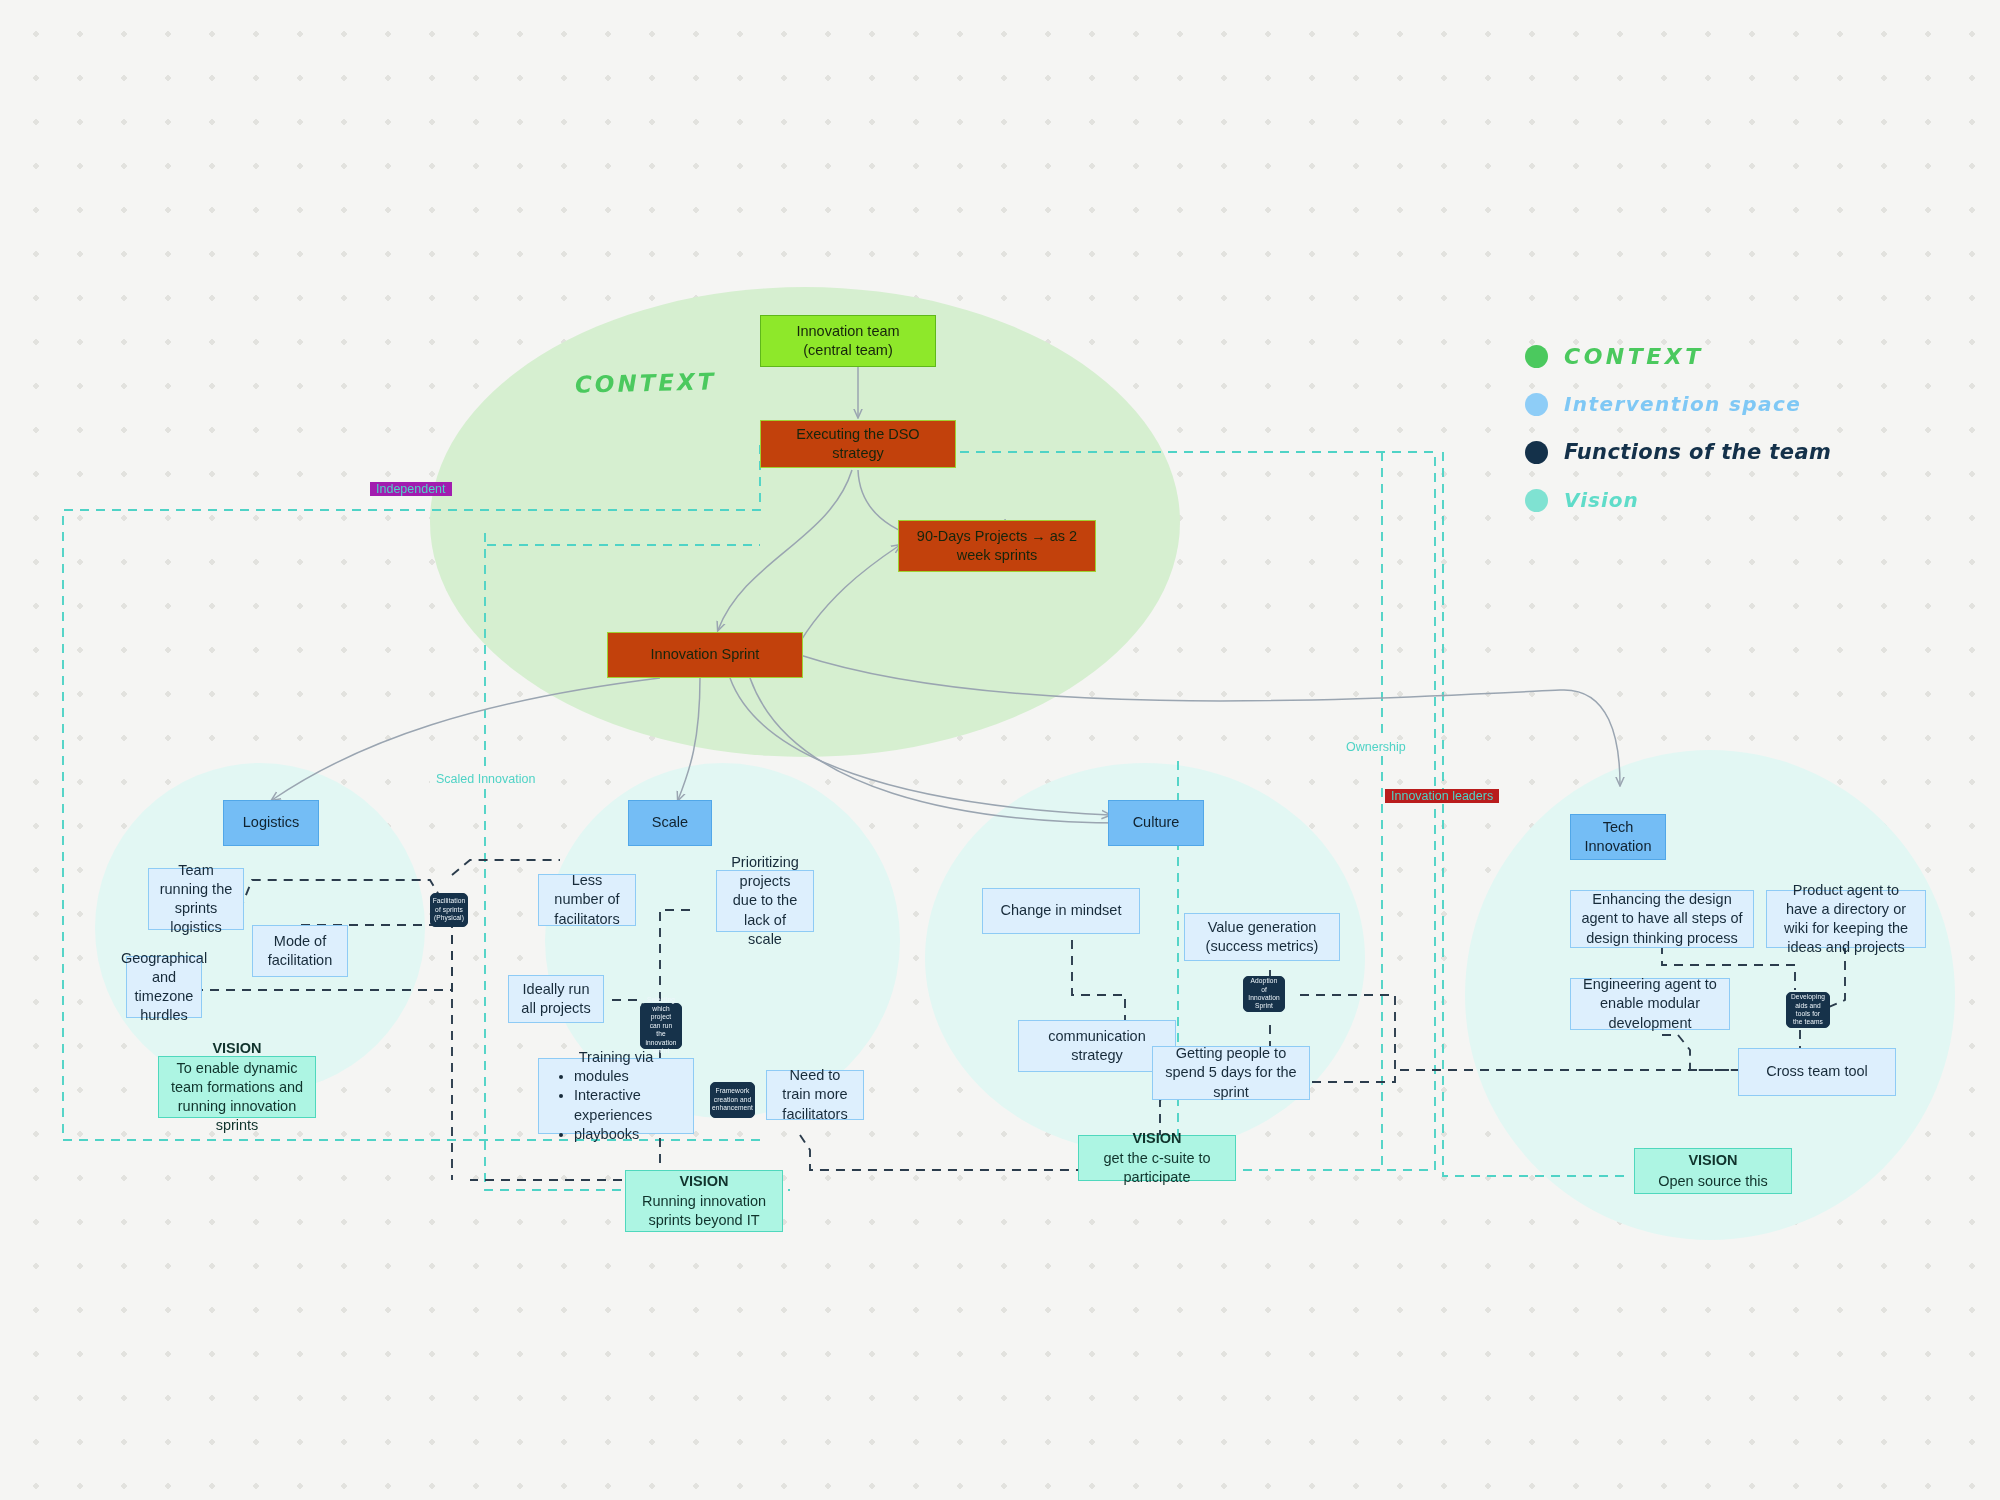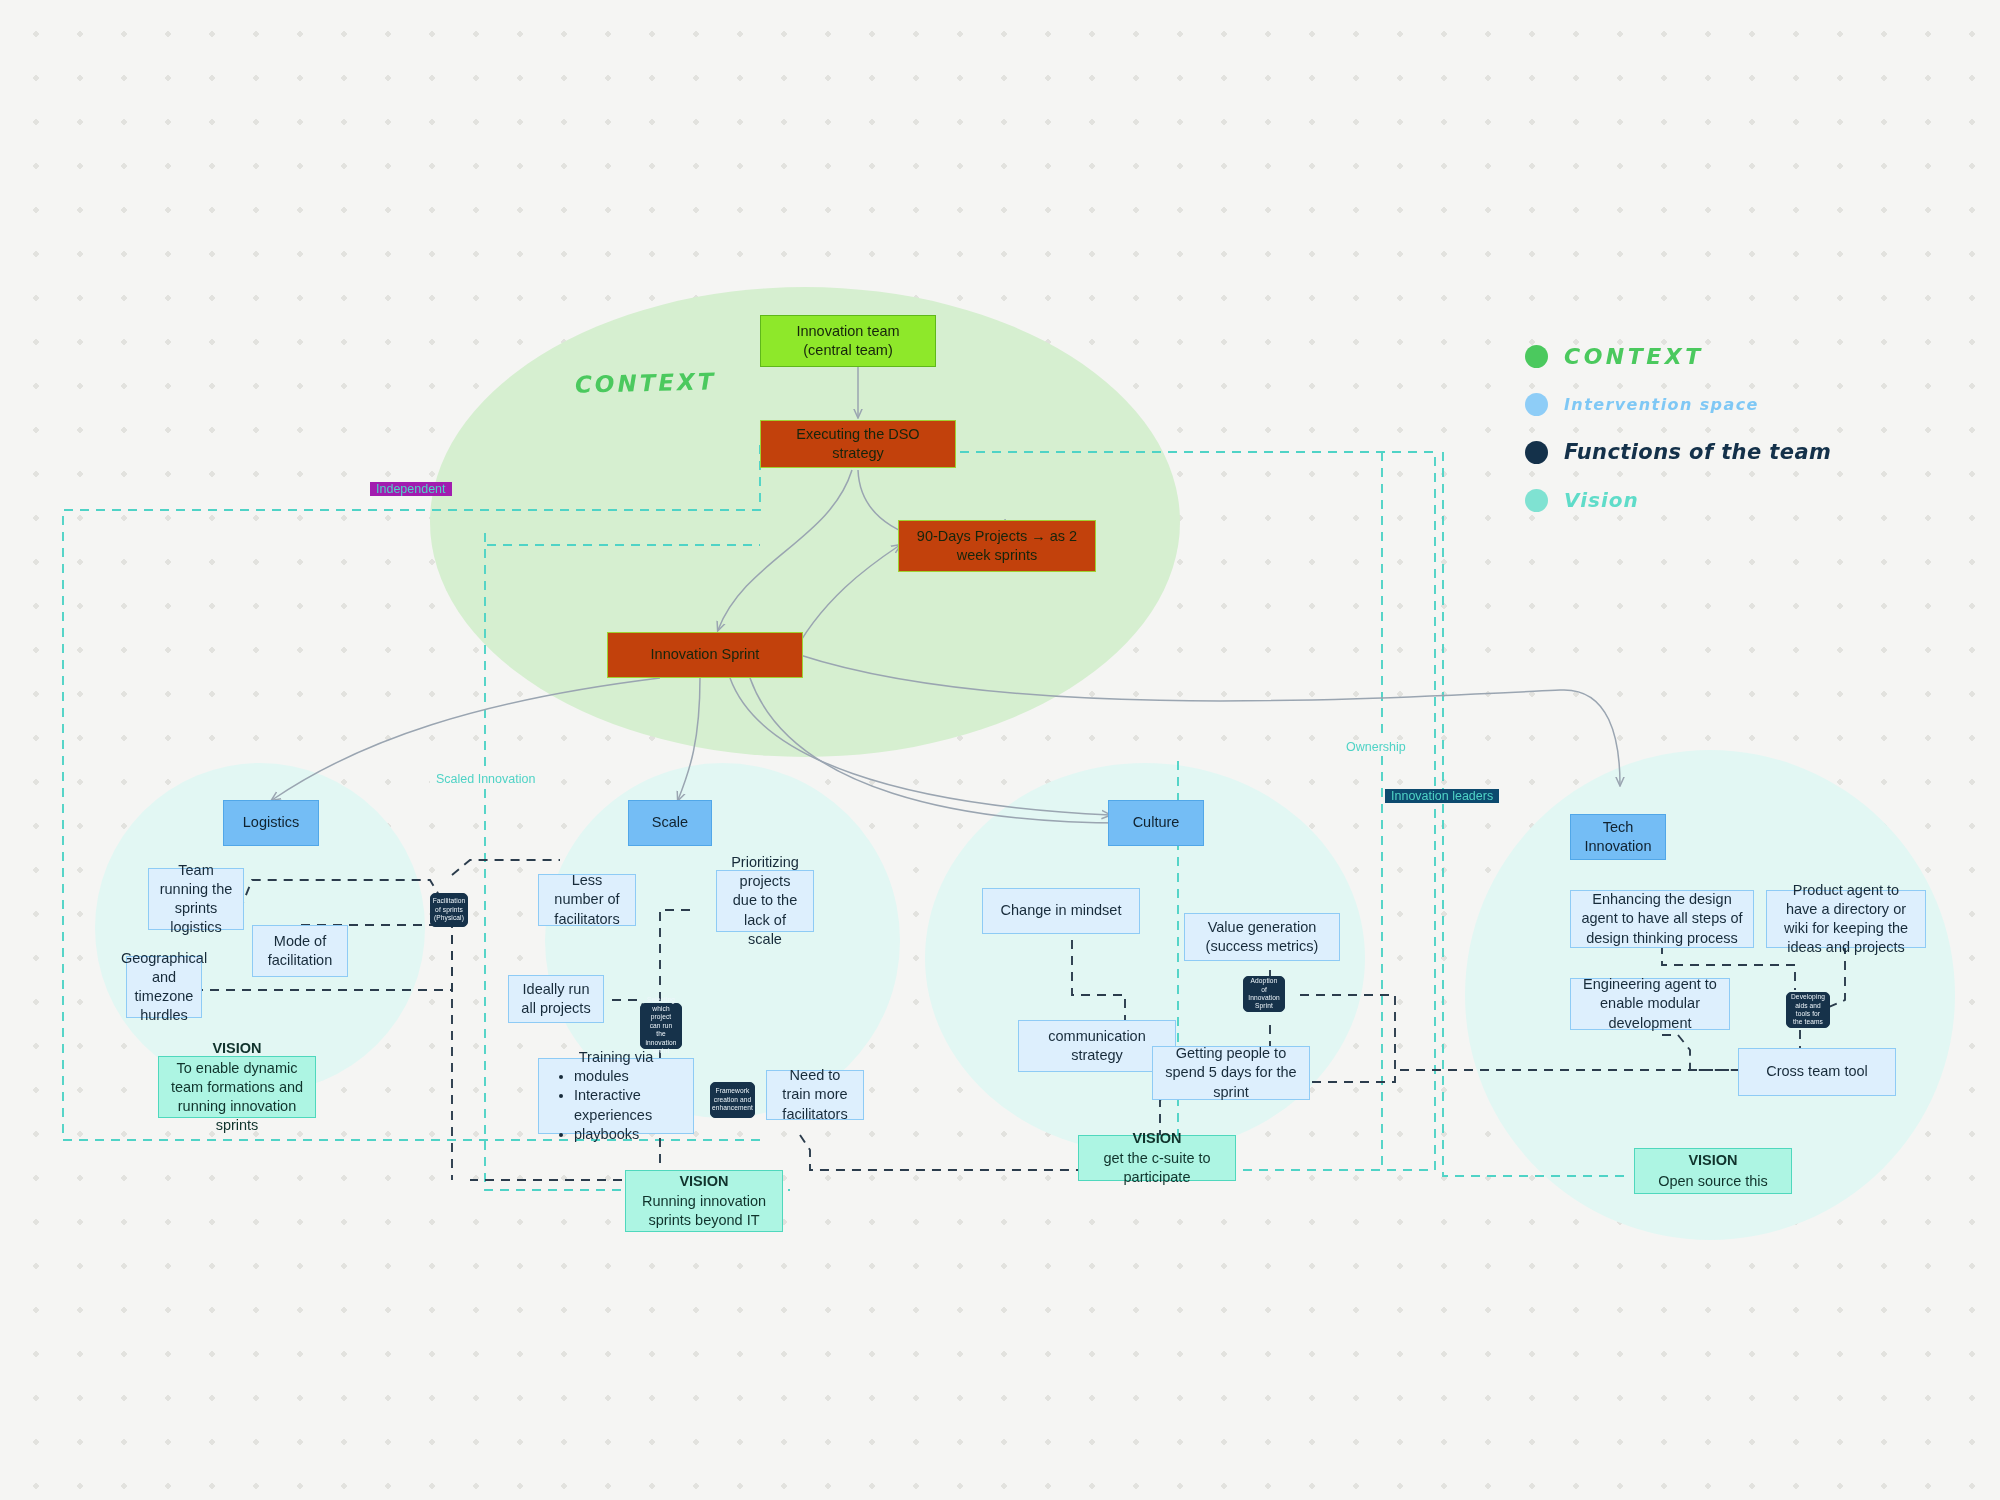--- a/index.html
+++ b/index.html
@@ -50,21 +50,21 @@
 
   
   .tlabel{position:absolute;font-size:12.5px;color:#4fd3c6;white-space:nowrap;}
 
   
   #legend{position:absolute;left:1525px;top:332px;}
   .leg-row{display:flex;align-items:center;height:48px;}
   .leg-dot{width:23px;height:23px;border-radius:50%;margin-right:16px;flex:0 0 auto;}
   .leg-txt{font-family:"DejaVu Sans", sans-serif;font-style:italic;font-weight:700;white-space:nowrap;}
   .leg-1 .leg-txt{color:#4bc95e;font-size:22px;letter-spacing:3.5px;}
-  .leg-2 .leg-txt{color:#7fc8f5;font-size:16px;letter-spacing:1.4px;}
+  .leg-2 .leg-txt{color:#7fc8f5;font-size:20px;letter-spacing:1.4px;}
   .leg-3 .leg-txt{color:#14314a;font-size:21px;letter-spacing:.4px;}
   .leg-4 .leg-txt{color:#5fdcc9;font-size:20px;letter-spacing:1px;}
 </style>
 </head>
 <body>
 
 <div id="canvas">
 
   <div class="blob blob-green" style="left:430px;top:287px;width:750px;height:470px;"></div>
   <div class="blob blob-teal" style="left:95px;top:763px;width:330px;height:330px;"></div>
@@ -134,21 +134,21 @@
       <path d="M1800 1030 L1800 1050 L1800 1060"></path>
       <path d="M1400 1070 L1738 1070"></path>
     </g>
   </svg>
 
   <div class="ctx-label" style="left:575px;top:370px;">CONTEXT</div>
 
   <div class="tlabel" style="left:370px;top:482px;background:#a21caf;padding:0 6px;">Independent</div>
   <div class="tlabel" style="left:430px;top:772px;background:#f5f5f3;padding:0 6px;">Scaled Innovation</div>
   <div class="tlabel" style="left:1340px;top:740px;background:#f5f5f3;padding:0 6px;">Ownership</div>
-  <div class="tlabel" style="left:1385px;top:789px;background:#0c4a6e;padding:0 6px;">Innovation leaders</div>
+  <div class="tlabel" style="left:1385px;top:789px;background:#b91c1c;padding:0 6px;">Innovation leaders</div>
 
   <div class="node n-green-dark" style="left:760px;top:315px;width:176px;height:52px;white-space:pre-line;">Innovation team
 (central team)</div>
   <div class="node n-green-light" style="left:760px;top:420px;width:196px;height:48px;">Executing the DSO strategy</div>
   <div class="node n-green-light" style="left:898px;top:520px;width:198px;height:52px;">90-Days Projects → as 2 week sprints</div>
   <div class="node n-green-light" style="left:607px;top:632px;width:196px;height:46px;">Innovation Sprint</div>
 
   <div class="node n-blue-head" style="left:223px;top:800px;width:96px;height:46px;">Logistics</div>
   <div class="node n-blue" style="left:148px;top:868px;width:96px;height:62px;">Team running the sprints logistics</div>
   <div class="node n-blue" style="left:252px;top:925px;width:96px;height:52px;">Mode of facilitation</div>

